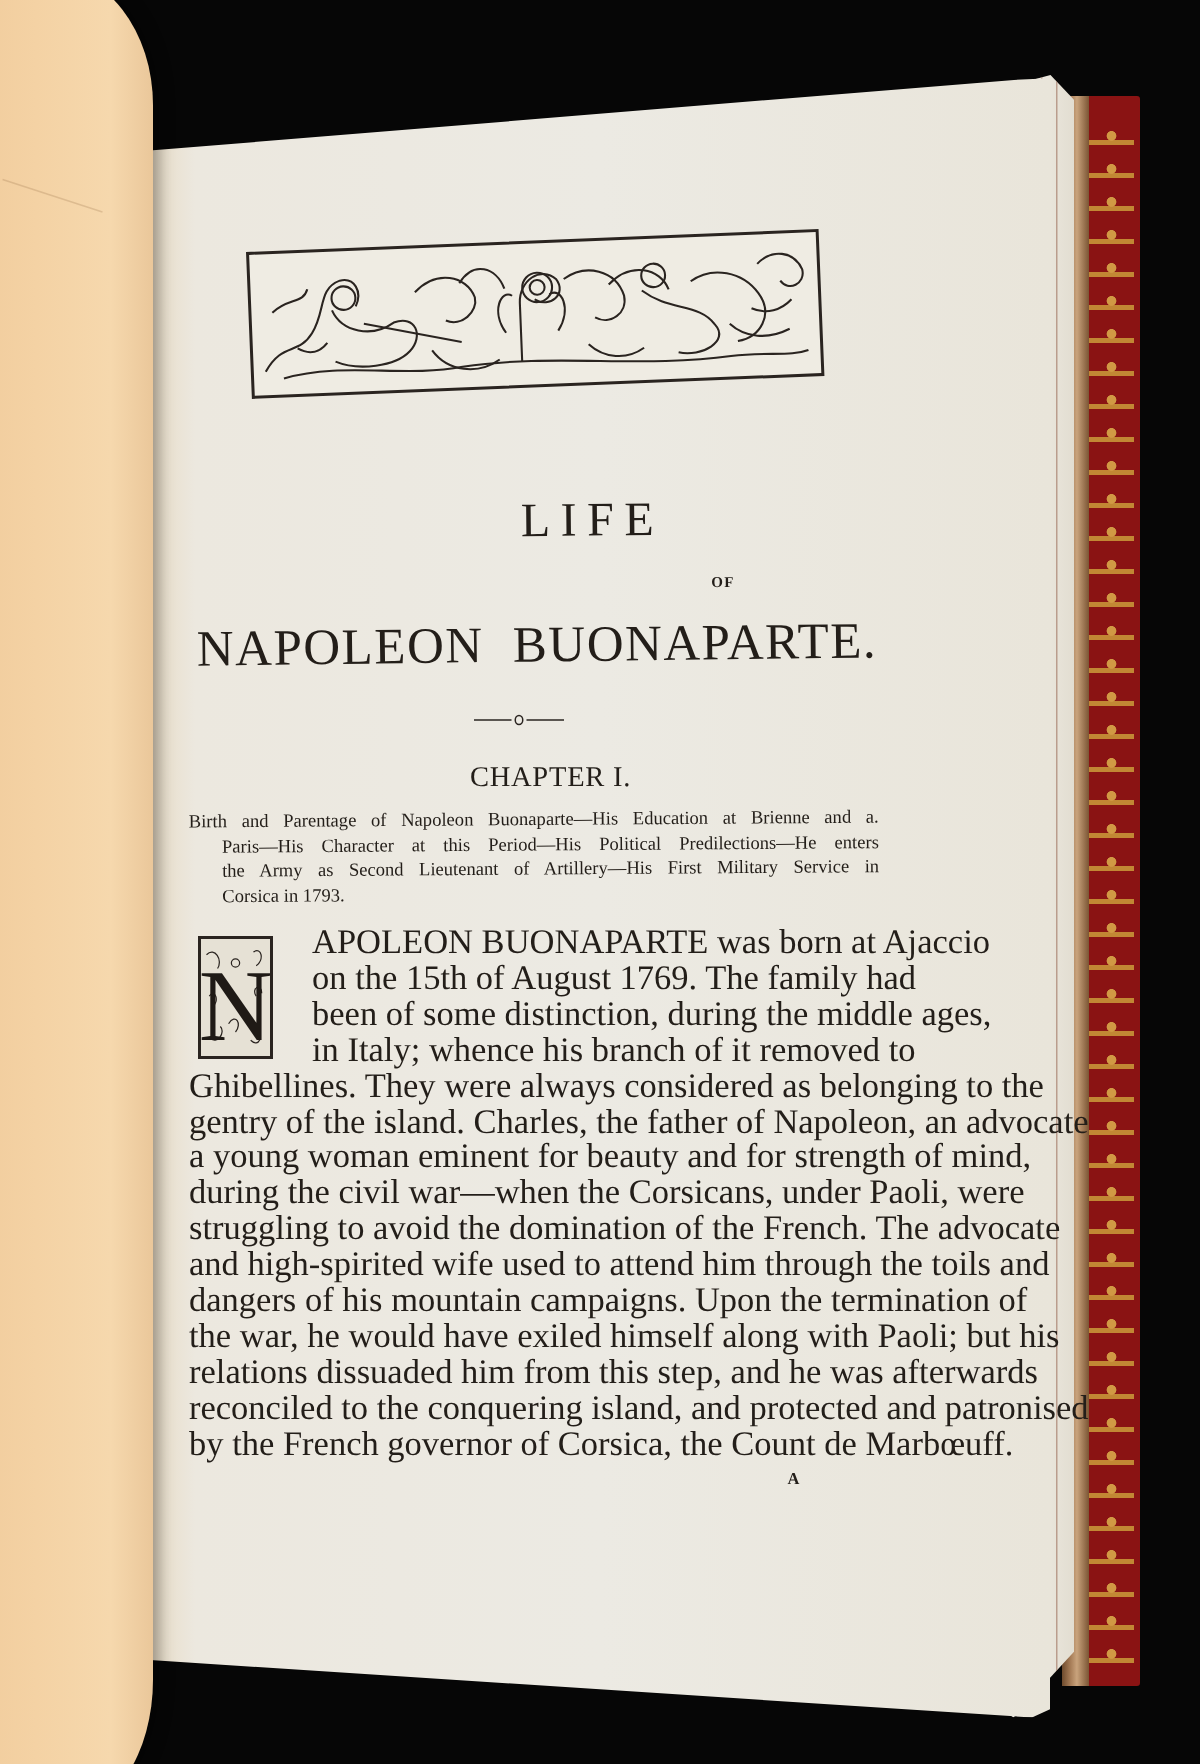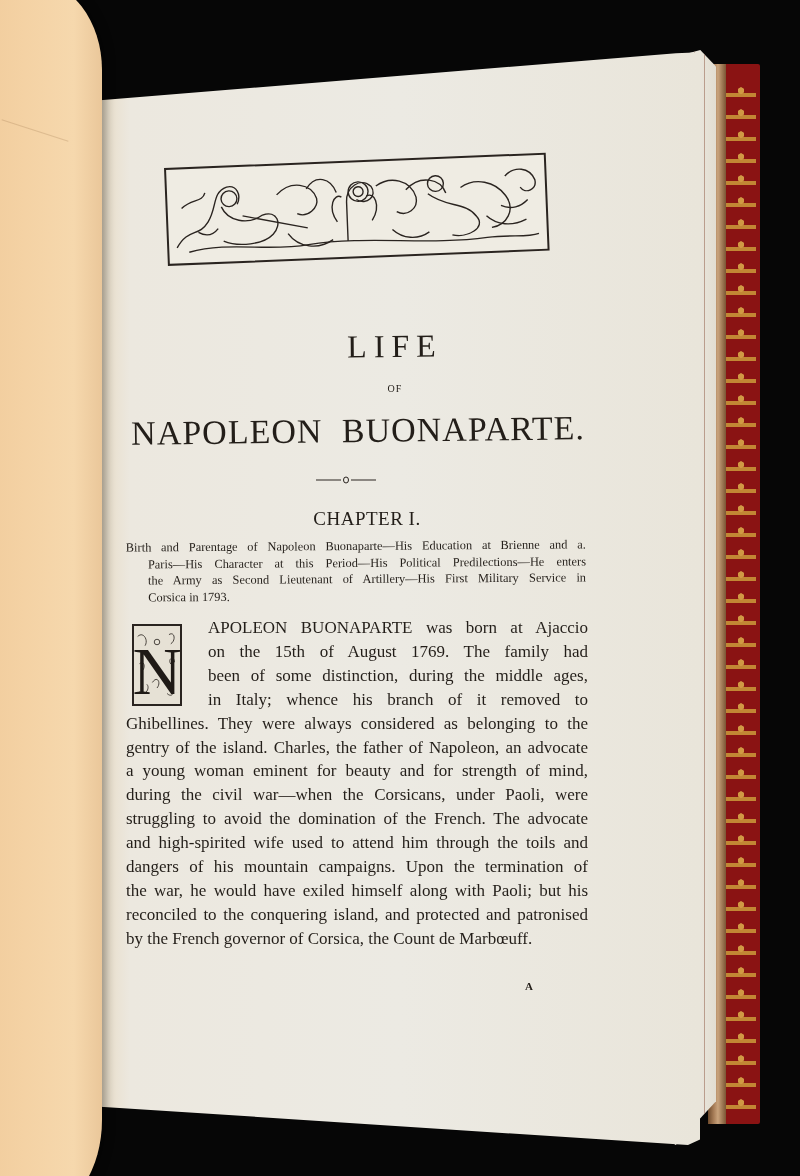--- a/index.html
+++ b/index.html
@@ -137,25 +137,25 @@
       font-family: "Liberation Serif", serif;
       font-size: 32px;
       letter-spacing: 7px;
       transform: rotate(-0.6deg);
     }
     .title-of {
       position: absolute;
       left: 300px;
       top: 383px;
       width: 190px;
-      text-align: center;
+      text-align: right;
       font-family: "Liberation Serif", serif;
       font-size: 10px;
       letter-spacing: 1px;
-      font-weight: normal;
+      font-weight: bold;
     }
     .title-main {
       position: absolute;
       left: 128px;
       top: 412px;
       width: 460px;
       text-align: center;
       font-family: "Liberation Serif", serif;
       font-size: 34px;
       letter-spacing: 1px;
@@ -198,21 +198,21 @@
     }
     .summary .line.indent { padding-left: 22px; }
     .summary .line.last { text-align-last: left; }
     
     .body-text {
       position: absolute;
       left: 126px;
       top: 616px;
       width: 462px;
       font-family: "Liberation Serif", serif;
-      font-size: 17px;
+      font-size: 23px;
       line-height: 23.9px;
     }
     .body-text .line {
       display: block;
       white-space: nowrap;
       text-align: justify;
       text-align-last: justify;
     }
     .body-text .line.ind { padding-left: 82px; }
     .body-text .line.final { text-align-last: left; }
@@ -331,19 +331,20 @@
       <span class="line ind">been of some distinction, during the middle ages,</span>
       <span class="line ind">in Italy; whence his branch of it removed to</span>
       <span class="line">Ghibellines.  They were always considered as belonging to the</span>
       <span class="line">gentry of the island.  Charles, the father of Napoleon, an advocate</span>
       <span class="line">a young woman eminent for beauty and for strength of mind,</span>
       <span class="line">during the civil war—when the Corsicans, under Paoli, were</span>
       <span class="line">struggling to avoid the domination of the French.  The advocate</span>
       <span class="line">and high-spirited wife used to attend him through the toils and</span>
       <span class="line">dangers of his mountain campaigns.  Upon the termination of</span>
       <span class="line">the war, he would have exiled himself along with Paoli; but his</span>
+      <span class="line">relations dissuaded him from this step, and he was afterwards</span>
       <span class="line">reconciled to the conquering island, and protected and patronised</span>
       <span class="line final">by the French governor of Corsica, the Count de Marbœuff.</span>
     </div>
 
     <div class="signature">A</div>
   </div>
 </div>
 
 </body></html>

